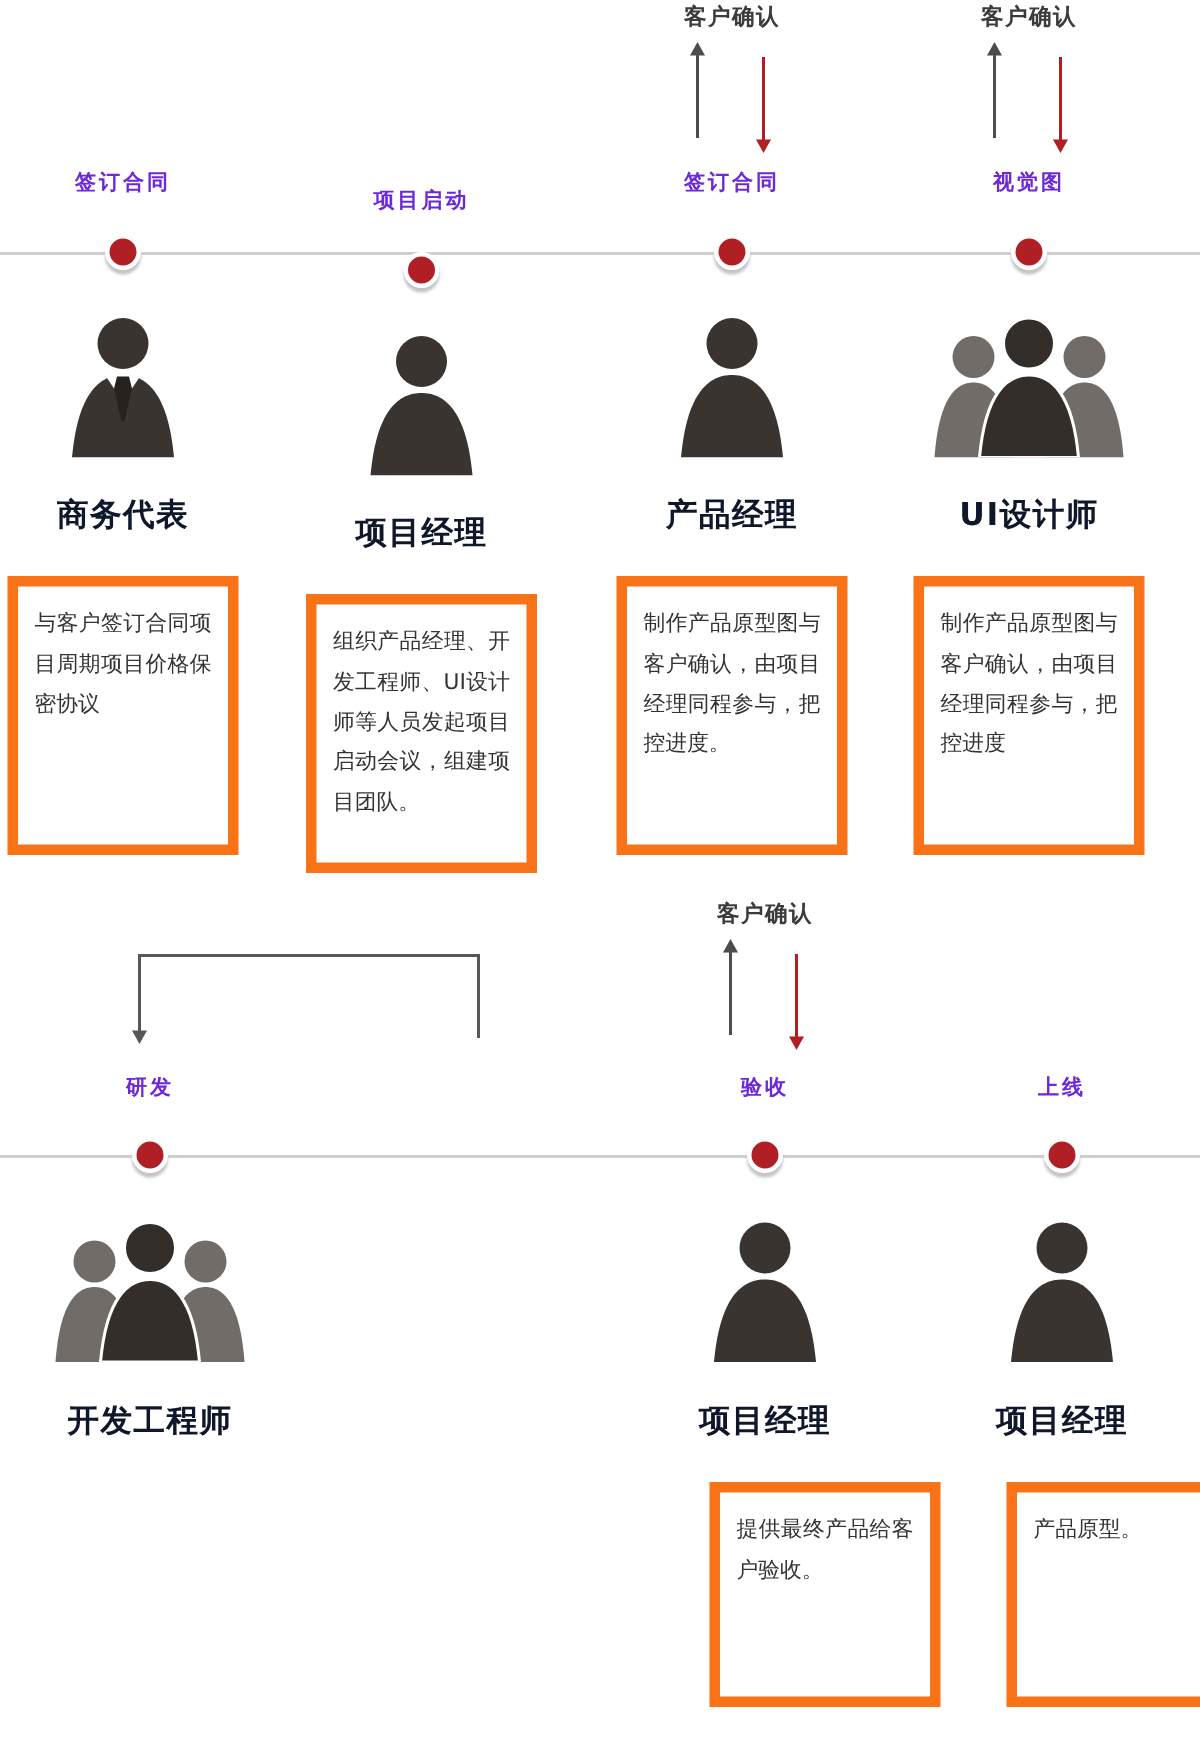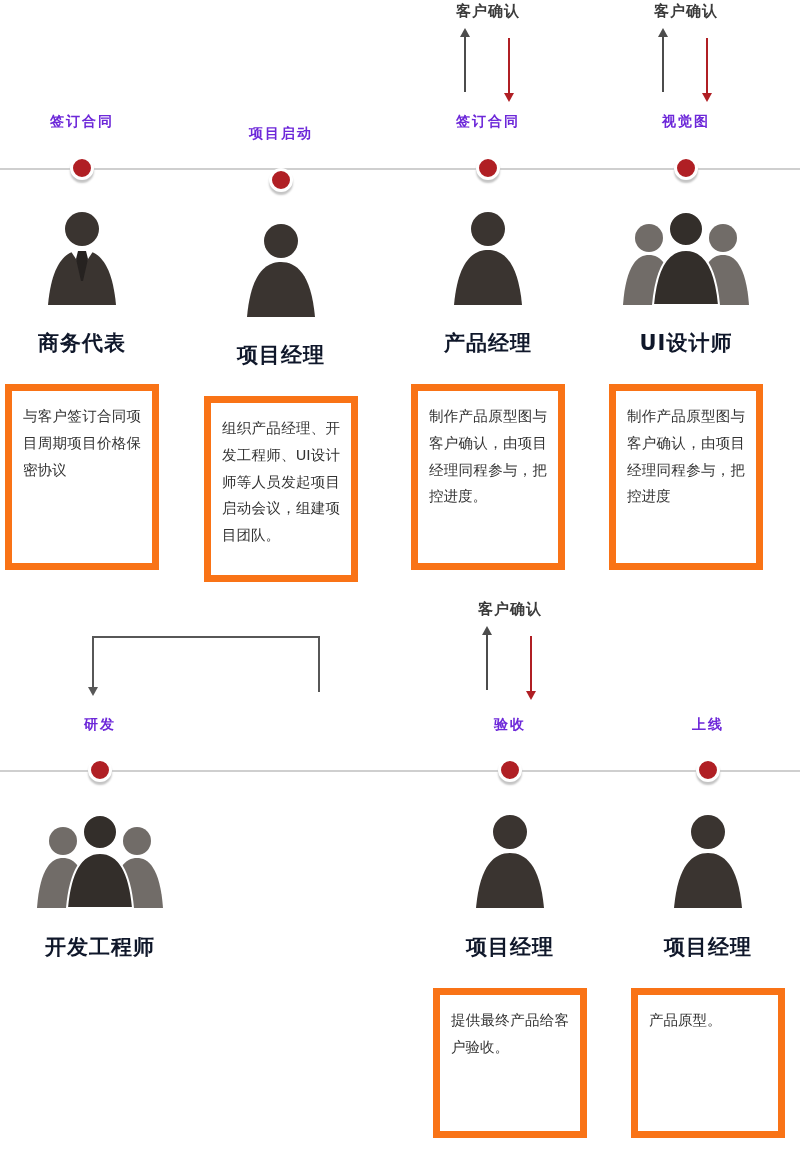--- a/index.html
+++ b/index.html
@@ -21,21 +21,21 @@
   #phase2 .dot{top:160px;}
   .person{width:160px;text-align:center;}
   #phase1 .person{top:205px;}
   #phase2 .person{top:210px;}
   .role{white-space:nowrap;font-weight:bold;font-size:21px;letter-spacing:1px;color:#0f172a;}
   #phase1 .role{top:329px;}
   #phase2 .role{top:335px;}
   .desc{width:154px;box-sizing:border-box;border:7px solid #f97316;background:#fff;padding:12px 11px;font-size:14.5px;line-height:1.85;color:#333;text-align:justify;}
   #phase1 .desc{top:384px;height:186px;}
   #phase2 .desc{top:390px;height:182px;}
-  #phase2 .desc.short{height:150px;}
+  #phase2 .desc.short{height:150px;margin-left:40px;}
   .confirm{position:absolute;width:120px;text-align:center;z-index:3;}
   .confirm-label,.fb-label{font-weight:bold;font-size:15px;color:#3b3b3b;letter-spacing:1px;white-space:nowrap;}
   .arr{position:absolute;width:2px;}
   .arr.up{background:#4c4c4c;}
   .arr.up::before{content:"";position:absolute;top:-9px;left:-4px;border:5px solid transparent;border-bottom:9px solid #4c4c4c;}
   .arr.down{background:#b01f24;}
   .arr.down::after{content:"";position:absolute;bottom:-9px;left:-4px;border:5px solid transparent;border-top:9px solid #b01f24;}
   .confirm .arr.up{left:36px;top:30px;height:60px;}
   .confirm .arr.down{left:80px;top:36px;height:60px;}
   .feedback{position:absolute;z-index:3;}

